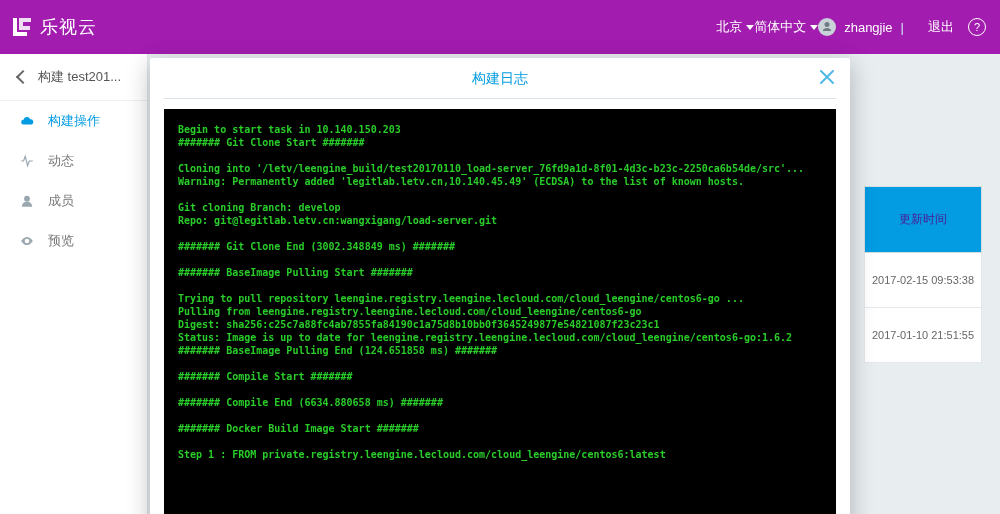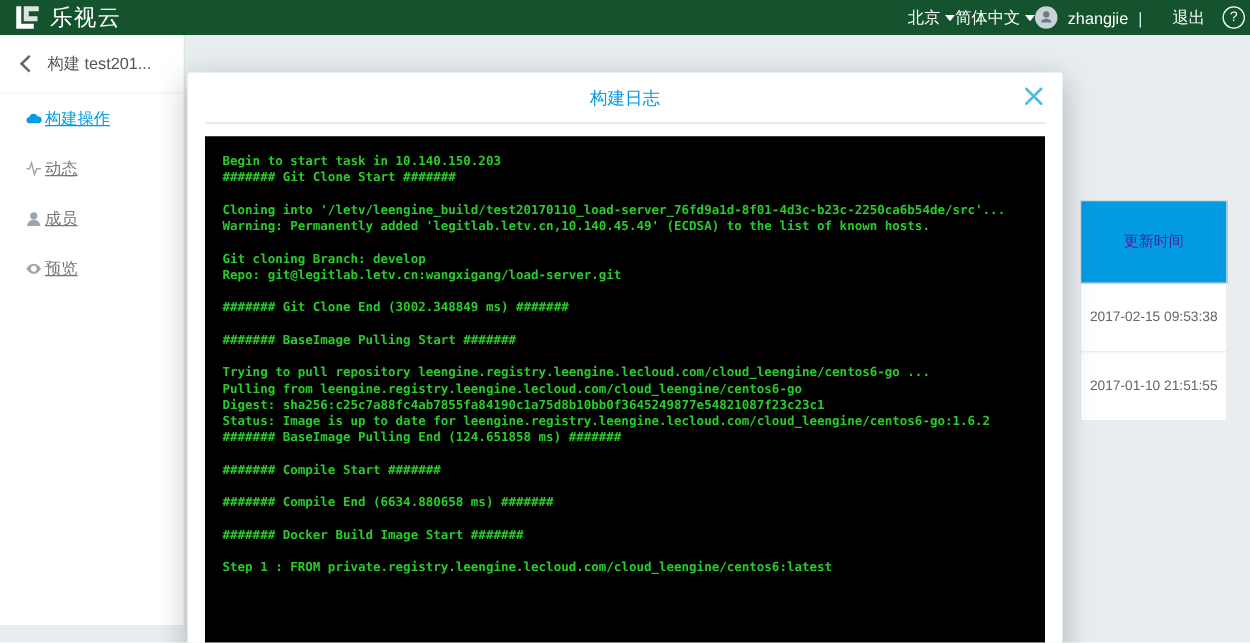--- a/index.html
+++ b/index.html
@@ -5,26 +5,26 @@
   * { margin: 0; padding: 0; box-sizing: border-box; }
   body {
     font-family: "Helvetica Neue", Arial, "Microsoft YaHei", sans-serif;
     background: #e8edf0;
     width: 1000px;
     height: 514px;
     overflow: hidden;
     position: relative;
   }
   .topbar {
-    height: 28px;
-    background: #14532d;
+    height: 54px;
+    background: #a21caf;
     color: #fff;
     display: flex;
     align-items: center;
-    padding: 0 4px 0 10px;
+    padding: 0 14px 0 10px;
     font-size: 13px;
   }
   .logo {
     display: flex;
     align-items: center;
     gap: 6px;
     font-size: 18px;
     font-weight: 500;
     letter-spacing: 1px;
   }
@@ -84,25 +84,25 @@
   }
   .chev-left {
     width: 10px; height: 10px;
     border-left: 2px solid #666;
     border-bottom: 2px solid #666;
     transform: rotate(45deg);
   }
   .side-item {
     display: flex;
     align-items: center;
+    gap: 12px;
     padding: 11px 16px 11px 18px;
     font-size: 13px;
     color: #777;
     cursor: pointer;
-    text-decoration: underline;
   }
   .side-item.active {
     color: #039be2;
   }
   .side-icon {
     width: 18px; height: 14px;
     fill: currentColor;
     color: #9aa7af;
   }
   .side-item.active .side-icon { color: #039be2; }

